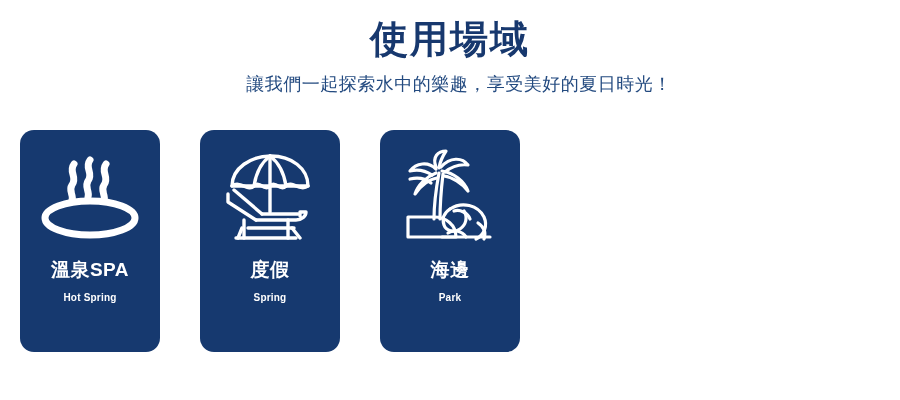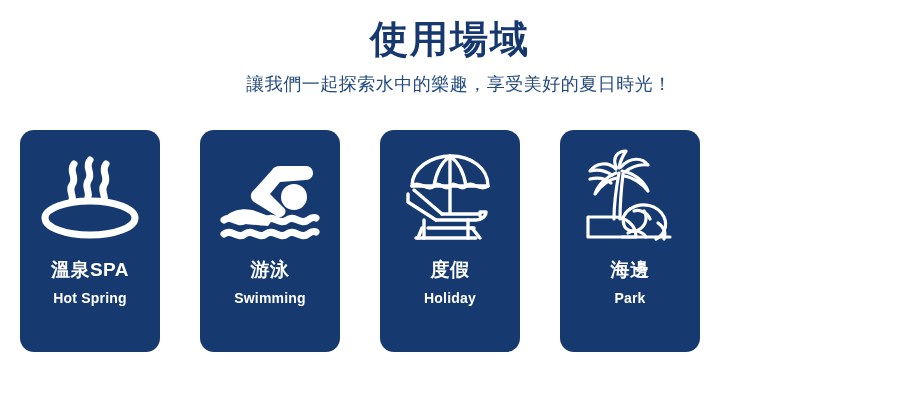--- a/index.html
+++ b/index.html
@@ -90,21 +90,21 @@
     font-size: 19px;
     line-height: 24px;
     font-weight: bold;
     color: #ffffff;
     letter-spacing: 0.5px;
     text-align: center;
     white-space: nowrap;
   }
 
   .card-label-en {
-    font-size: 14px;
+    font-size: 10px;
     line-height: 18px;
     font-weight: bold;
     color: #ffffff;
     letter-spacing: 0.2px;
     text-align: center;
     margin-top: 7px;
     white-space: nowrap;
   }
 
   
@@ -133,43 +133,20 @@
           <path d="M52 10 C46 18, 56 23, 50 31 C46 37, 52 41, 50 47" stroke="#ffffff" stroke-width="7" stroke-linecap="round" fill="none"></path>
           <path d="M68 14 C62 22, 72 27, 66 35 C62 41, 68 45, 66 50" stroke="#ffffff" stroke-width="7" stroke-linecap="round" fill="none"></path>
 
           <ellipse cx="52" cy="68" rx="45" ry="17" stroke="#ffffff" stroke-width="7" fill="none"></ellipse>
         </svg>
       </div>
       <div class="card-label-zh">溫泉SPA</div>
       <div class="card-label-en">Hot Spring</div>
     </div>
 
-    <div class="card card-swimming">
-      <div class="card-icon">
-        <svg width="104" height="96" viewBox="0 0 104 96" fill="none" xmlns="http://www.w3.org/2000/svg">
-
-          <path d="M88 16 C92 16, 95 19, 95 23 C95 27, 92 30, 88 30
-                   L62 32 L52 44 L66 58 C68 60, 68 63, 66 65
-                   C63 68, 59 68, 57 65 L36 52 C32 49, 32 44, 35 41
-                   L54 20 C56 17, 58 16, 62 16 Z" fill="#ffffff"></path>
-
-          <circle cx="76" cy="47" r="13" fill="#ffffff"></circle>
-
-          <path d="M8 66 C18 58, 30 58, 40 62 L56 68 L50 76 L26 74 C18 73, 12 70, 8 66 Z" fill="#ffffff"></path>
-
-          <path d="M6 70 C13 64, 20 76, 27 70 C34 64, 41 76, 48 70 C55 64, 62 76, 69 70
-                   C76 64, 83 76, 90 70 C95 66, 98 68, 98 68" stroke="#ffffff" stroke-width="7" stroke-linecap="round" fill="none"></path>
-
-          <path d="M6 84 C13 78, 20 90, 27 84 C34 78, 41 90, 48 84 C55 78, 62 90, 69 84
-                   C76 78, 83 90, 90 84 C95 80, 98 82, 98 82" stroke="#ffffff" stroke-width="7" stroke-linecap="round" fill="none"></path>
-        </svg>
-      </div>
-      <div class="card-label-zh">游泳</div>
-      <div class="card-label-en">Swimming</div>
-    </div>
 
 
     <div class="card card-holiday">
       <div class="card-icon">
         <svg width="104" height="96" viewBox="0 0 104 96" fill="none" xmlns="http://www.w3.org/2000/svg">
           <g stroke="#ffffff" stroke-width="3.4" fill="none" stroke-linecap="round" stroke-linejoin="round">
 
             <path d="M14 36 C14 18, 33 6, 53 6 C73 6, 90 18, 90 36 Z"></path>
 
             <path d="M52 6 C44 12, 38 23, 36 36"></path>
@@ -189,21 +166,21 @@
 
             <path d="M30 78 L76 78"></path>
             <path d="M26 70 L26 88 M70 70 L70 88"></path>
             <path d="M18 88 L78 88"></path>
 
             <path d="M24 78 L20 88 M74 78 L82 88"></path>
           </g>
         </svg>
       </div>
       <div class="card-label-zh">度假</div>
-      <div class="card-label-en">Holiday</div>
+      <div class="card-label-en">Spring</div>
     </div>
 
     <div class="card card-beach">
       <div class="card-icon">
         <svg width="104" height="98" viewBox="0 0 104 98" fill="none" xmlns="http://www.w3.org/2000/svg">
           <g stroke="#ffffff" stroke-width="3.2" fill="none" stroke-linecap="round" stroke-linejoin="round">
 
             <path d="M38 20 C30 12, 18 14, 12 22 C20 20, 28 22, 34 26"></path>
             <path d="M38 18 C34 8, 40 2, 48 2 C44 8, 42 13, 41 19"></path>
             <path d="M43 18 C52 8, 64 8, 70 16 C62 15, 53 18, 47 23"></path>

